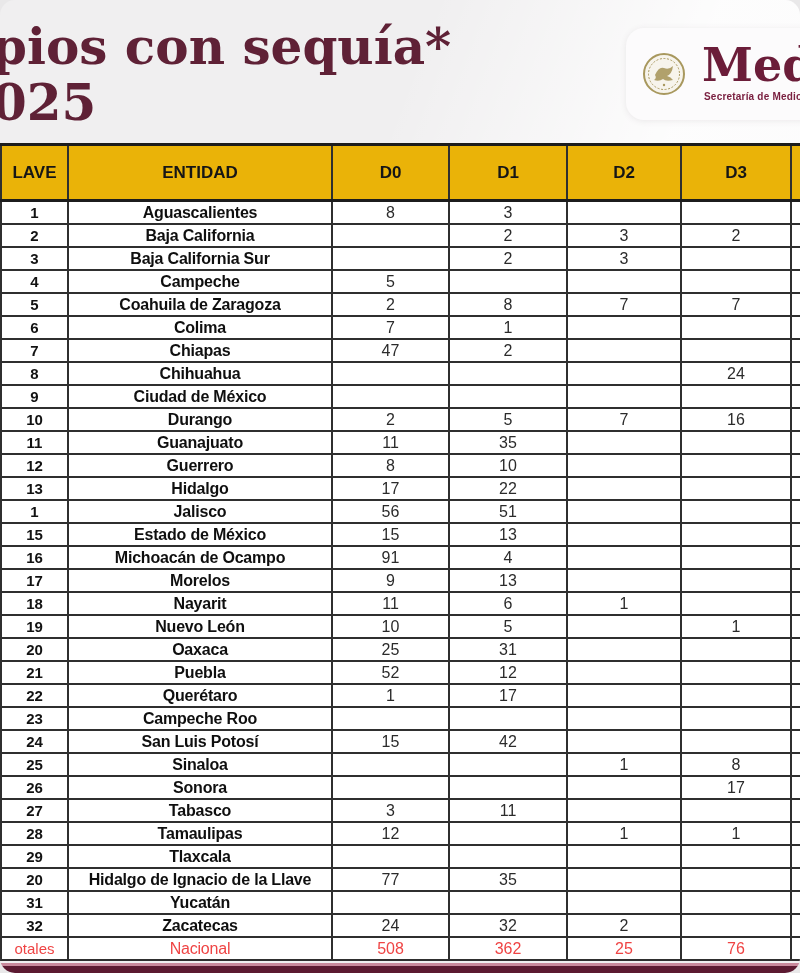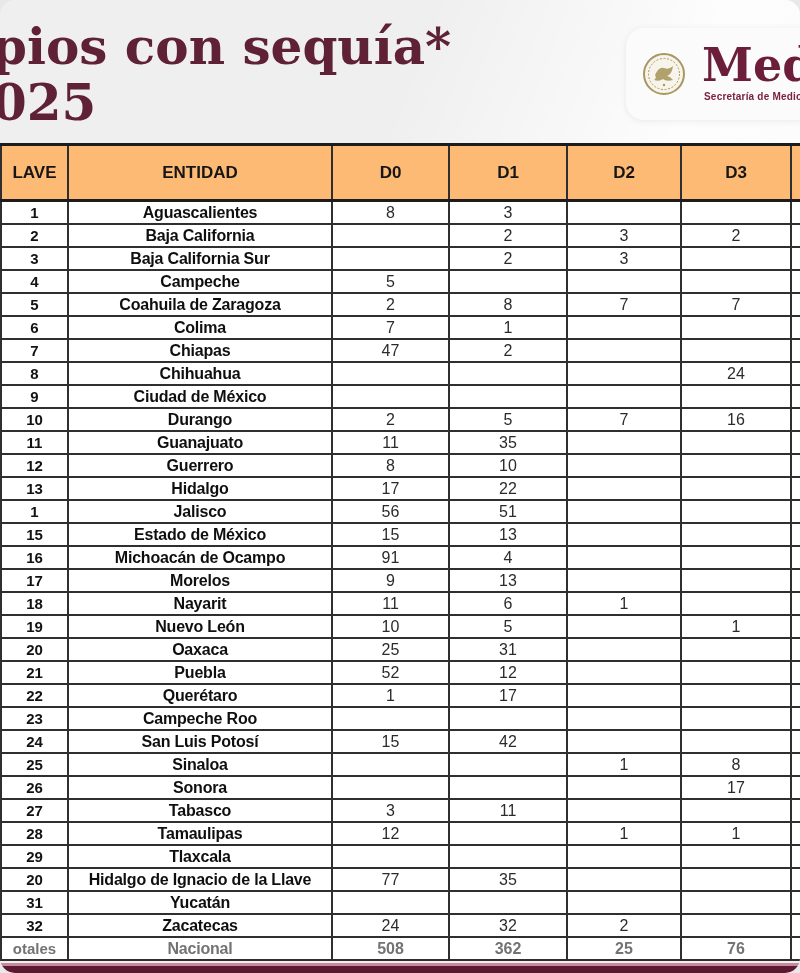--- a/index.html
+++ b/index.html
@@ -66,34 +66,34 @@
     table-layout: fixed;
     width: 812px;
     background: #ffffff;
   }
   table.drought th, table.drought td {
     border: 2px solid #2f2f2f;
     overflow: hidden;
     white-space: nowrap;
   }
   table.drought th {
-    background: #fdba74;
+    background: #eab308;
     border-top: 3px solid #1c1c1c;
     border-bottom: 3px solid #1c1c1c;
     height: 51px;
     font-size: 17px;
     font-weight: bold;
     color: #161616;
     text-align: center;
   }
   table.drought td { height: 21px; padding: 0; background: #ffffff; }
   td.c-clave  { text-align: center; font-weight: bold; font-size: 15px; color: #121212; }
   td.c-ent    { text-align: center; padding-left: 5px; font-weight: bold; font-size: 16px; color: #0f0f0f; letter-spacing: -0.2px; }
   td.c-num    { text-align: center; font-size: 16px; color: #2b2b2b; }
-  tr.totals td.c-num, tr.totals td.c-ent, tr.totals td.c-clave { font-weight: bold; color: #737373; }
+  tr.totals td.c-num, tr.totals td.c-ent, tr.totals td.c-clave { font-weight: normal; color: #ef4444; }
   
   .footer-line {
     position: absolute; left: 0; top: 963px;
     width: 800px; height: 3px;
     background: #c9899c;
   }
   .footer-bar {
     position: absolute; left: 0; top: 966px;
     width: 800px; height: 7px;
     background: #5c1a31;

